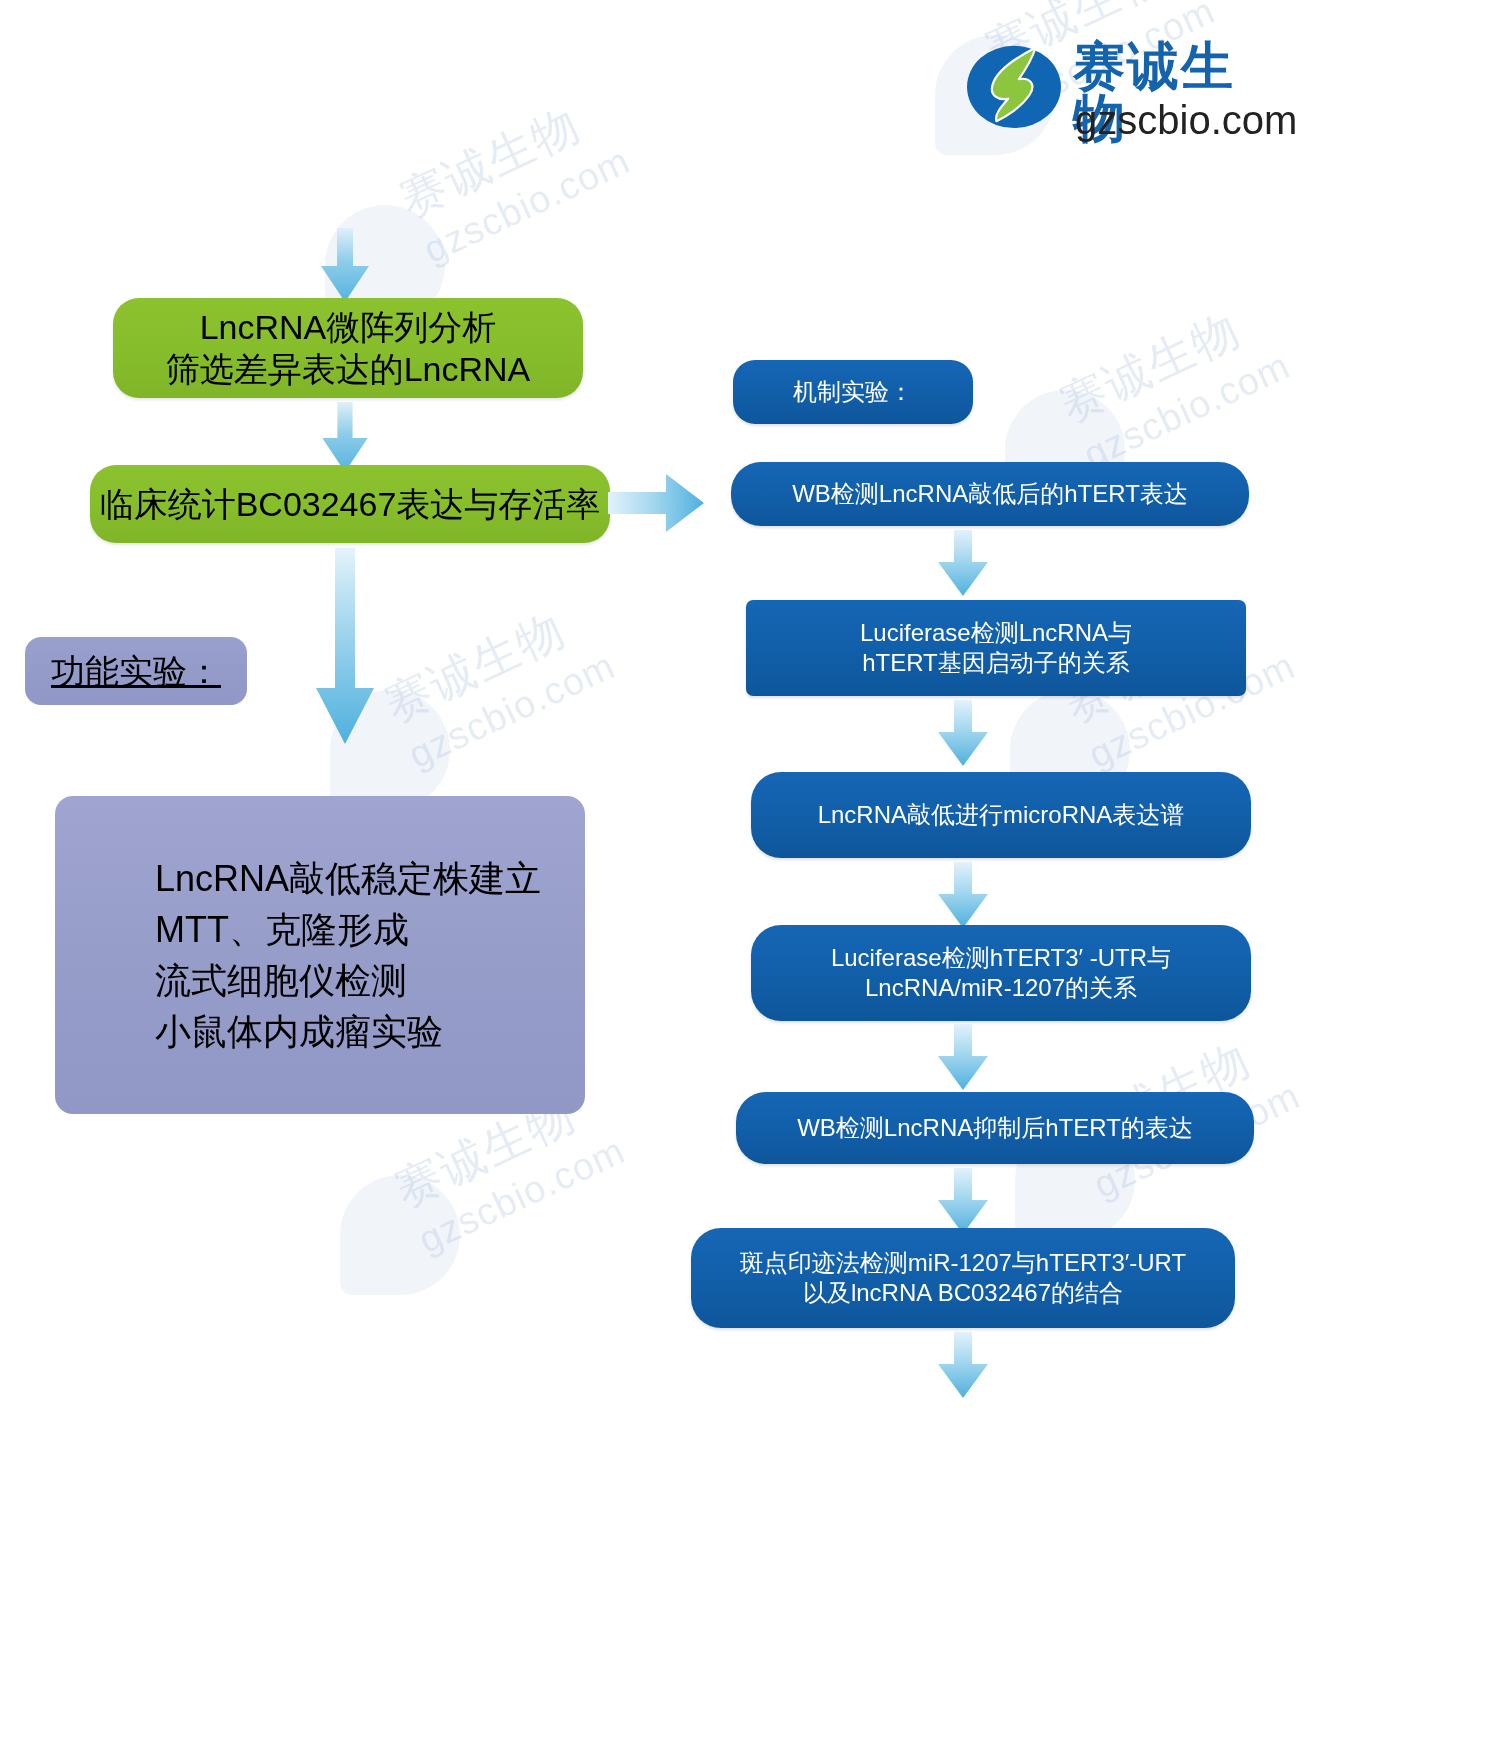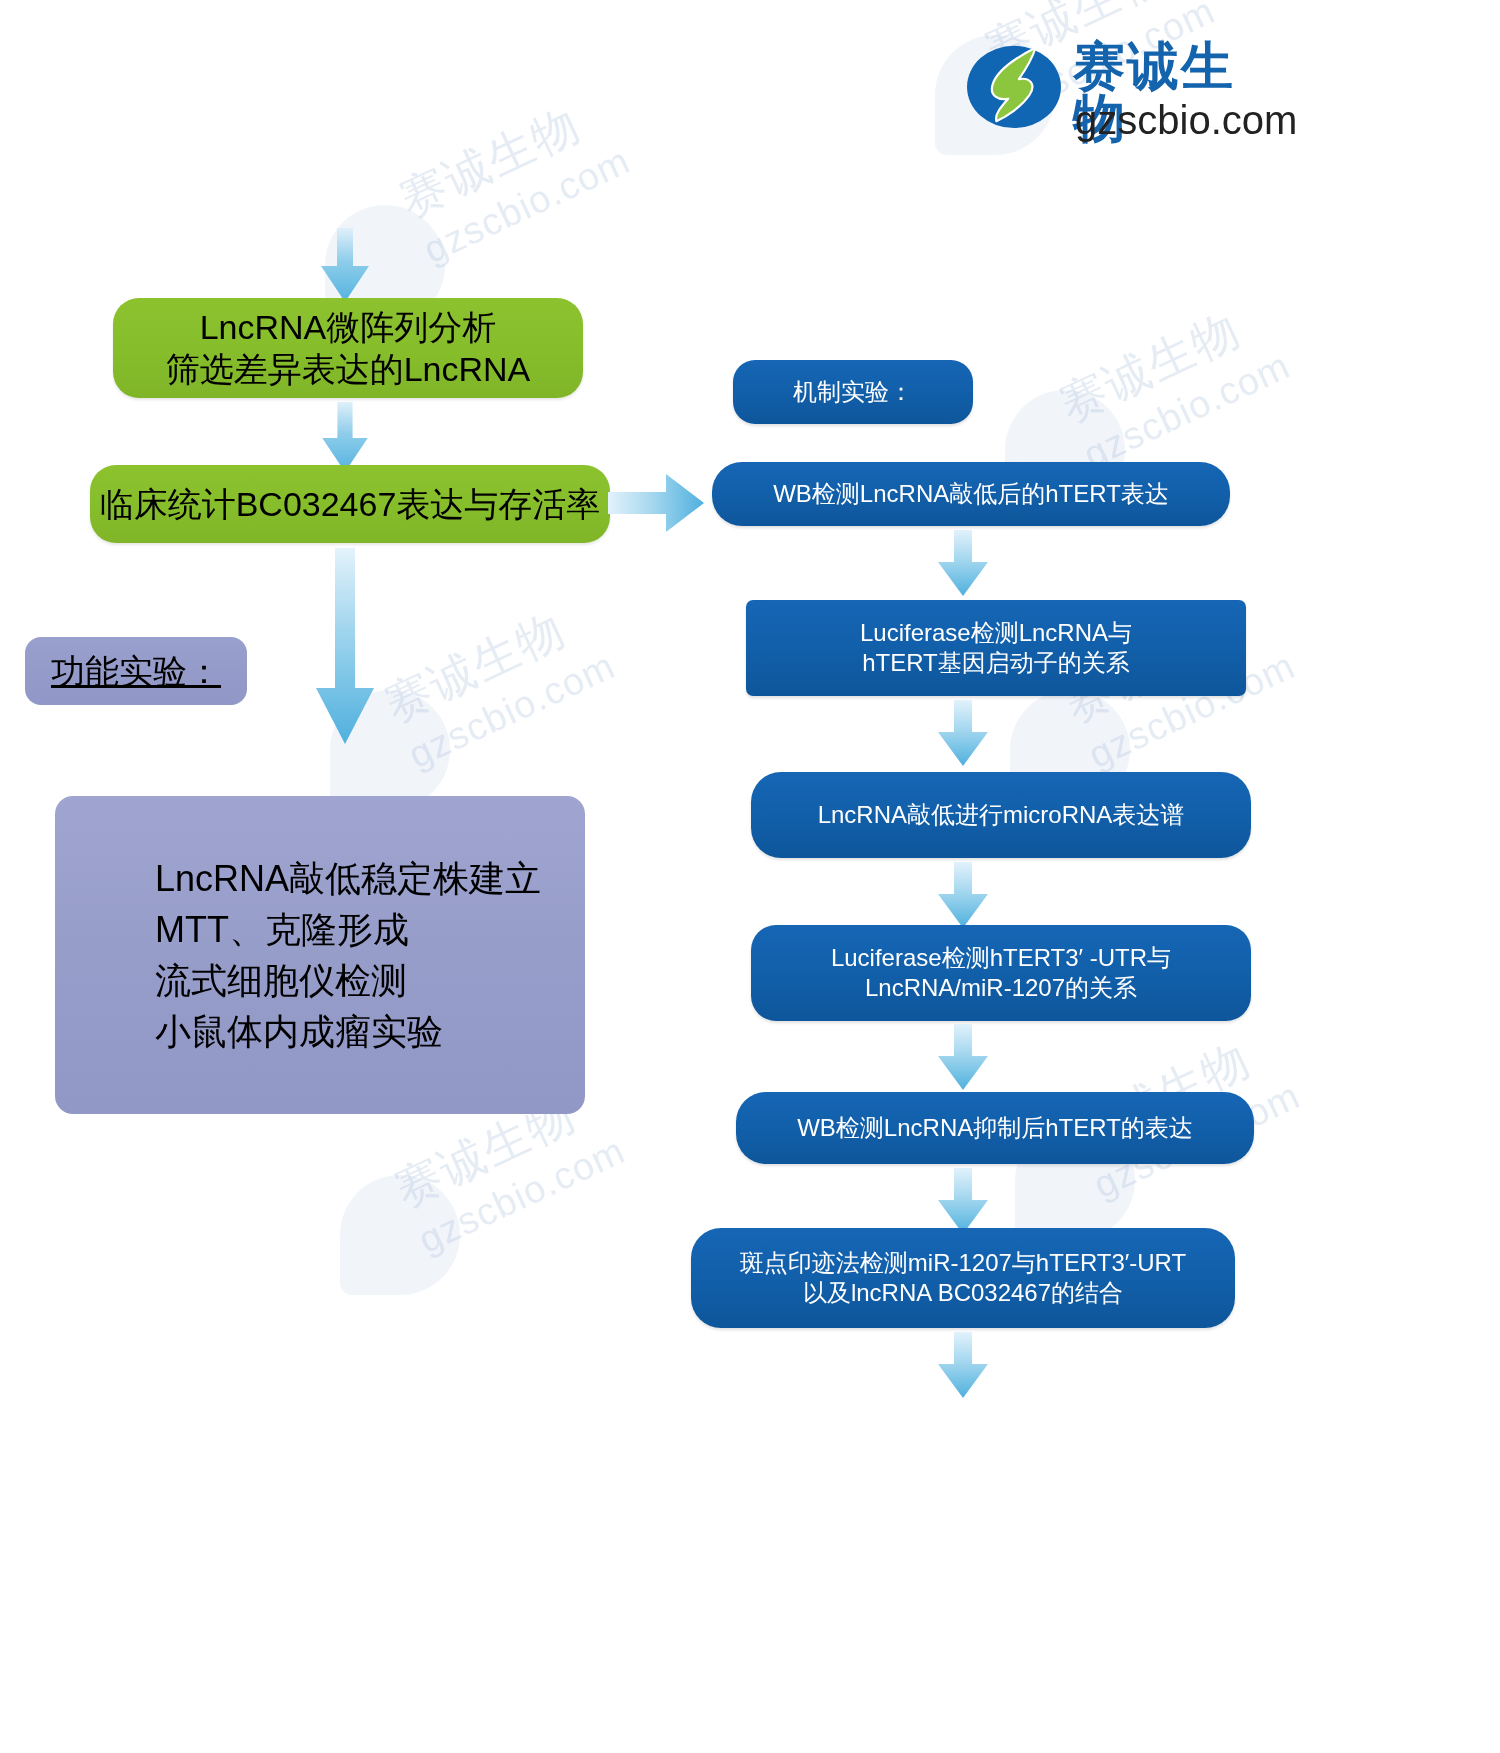--- a/index.html
+++ b/index.html
@@ -203,21 +203,21 @@
 
   <div class="node purple-panel" style="left:55px;top:768px;width:530px;height:318px;flex-direction:column;align-items:flex-start;justify-content:center;">
     <div>LncRNA敲低稳定株建立</div>
     <div>MTT、克隆形成</div>
     <div>流式细胞仪检测</div>
     <div>小鼠体内成瘤实验</div>
   </div>
 
   <div class="node blue" style="left:697px;top:360px;width:240px;height:64px;border-radius:22px;">机制实验：</div>
 
-  <div class="node blue" style="left:676px;top:462px;width:518px;height:64px;">WB检测LncRNA敲低后的hTERT表达</div>
+  <div class="node blue" style="left:695px;top:462px;width:518px;height:64px;">WB检测LncRNA敲低后的hTERT表达</div>
 
   <svg class="arrow-down" style="left:935px;top:530px;width:56px;height:68px;" viewBox="0 0 56 68">
     <defs>
         <linearGradient id="ab1" x1="0" y1="0" x2="0" y2="1">
       <stop offset="0%" stop-color="#e2f2fb"></stop>
           <stop offset="45%" stop-color="#a4d7ef"></stop>
           <stop offset="100%" stop-color="#4fb0de"></stop>
     </linearGradient>
       </defs>
     <path d="M19 0 L37 0 L37 32 L53 32 L28 66 L3 32 L19 32 Z" fill="url(#ab1)"></path>
@@ -243,21 +243,21 @@
     <defs>
         <linearGradient id="ab3" x1="0" y1="0" x2="0" y2="1">
       <stop offset="0%" stop-color="#e2f2fb"></stop>
           <stop offset="45%" stop-color="#a4d7ef"></stop>
           <stop offset="100%" stop-color="#4fb0de"></stop>
     </linearGradient>
       </defs>
     <path d="M19 0 L37 0 L37 32 L53 32 L28 66 L3 32 L19 32 Z" fill="url(#ab3)"></path>
   </svg>
 
-  <div class="node blue" style="left:715px;top:925px;width:500px;height:96px;border-radius:25px;">Luciferase检测hTERT3′ -UTR与
+  <div class="node blue" style="left:715px;top:925px;width:500px;height:96px;">Luciferase检测hTERT3′ -UTR与
 LncRNA/miR-1207的关系</div>
 
   <svg class="arrow-down" style="left:935px;top:1024px;width:56px;height:68px;" viewBox="0 0 56 68">
     <defs>
         <linearGradient id="ab4" x1="0" y1="0" x2="0" y2="1">
       <stop offset="0%" stop-color="#e2f2fb"></stop>
           <stop offset="45%" stop-color="#a4d7ef"></stop>
           <stop offset="100%" stop-color="#4fb0de"></stop>
     </linearGradient>
       </defs>

